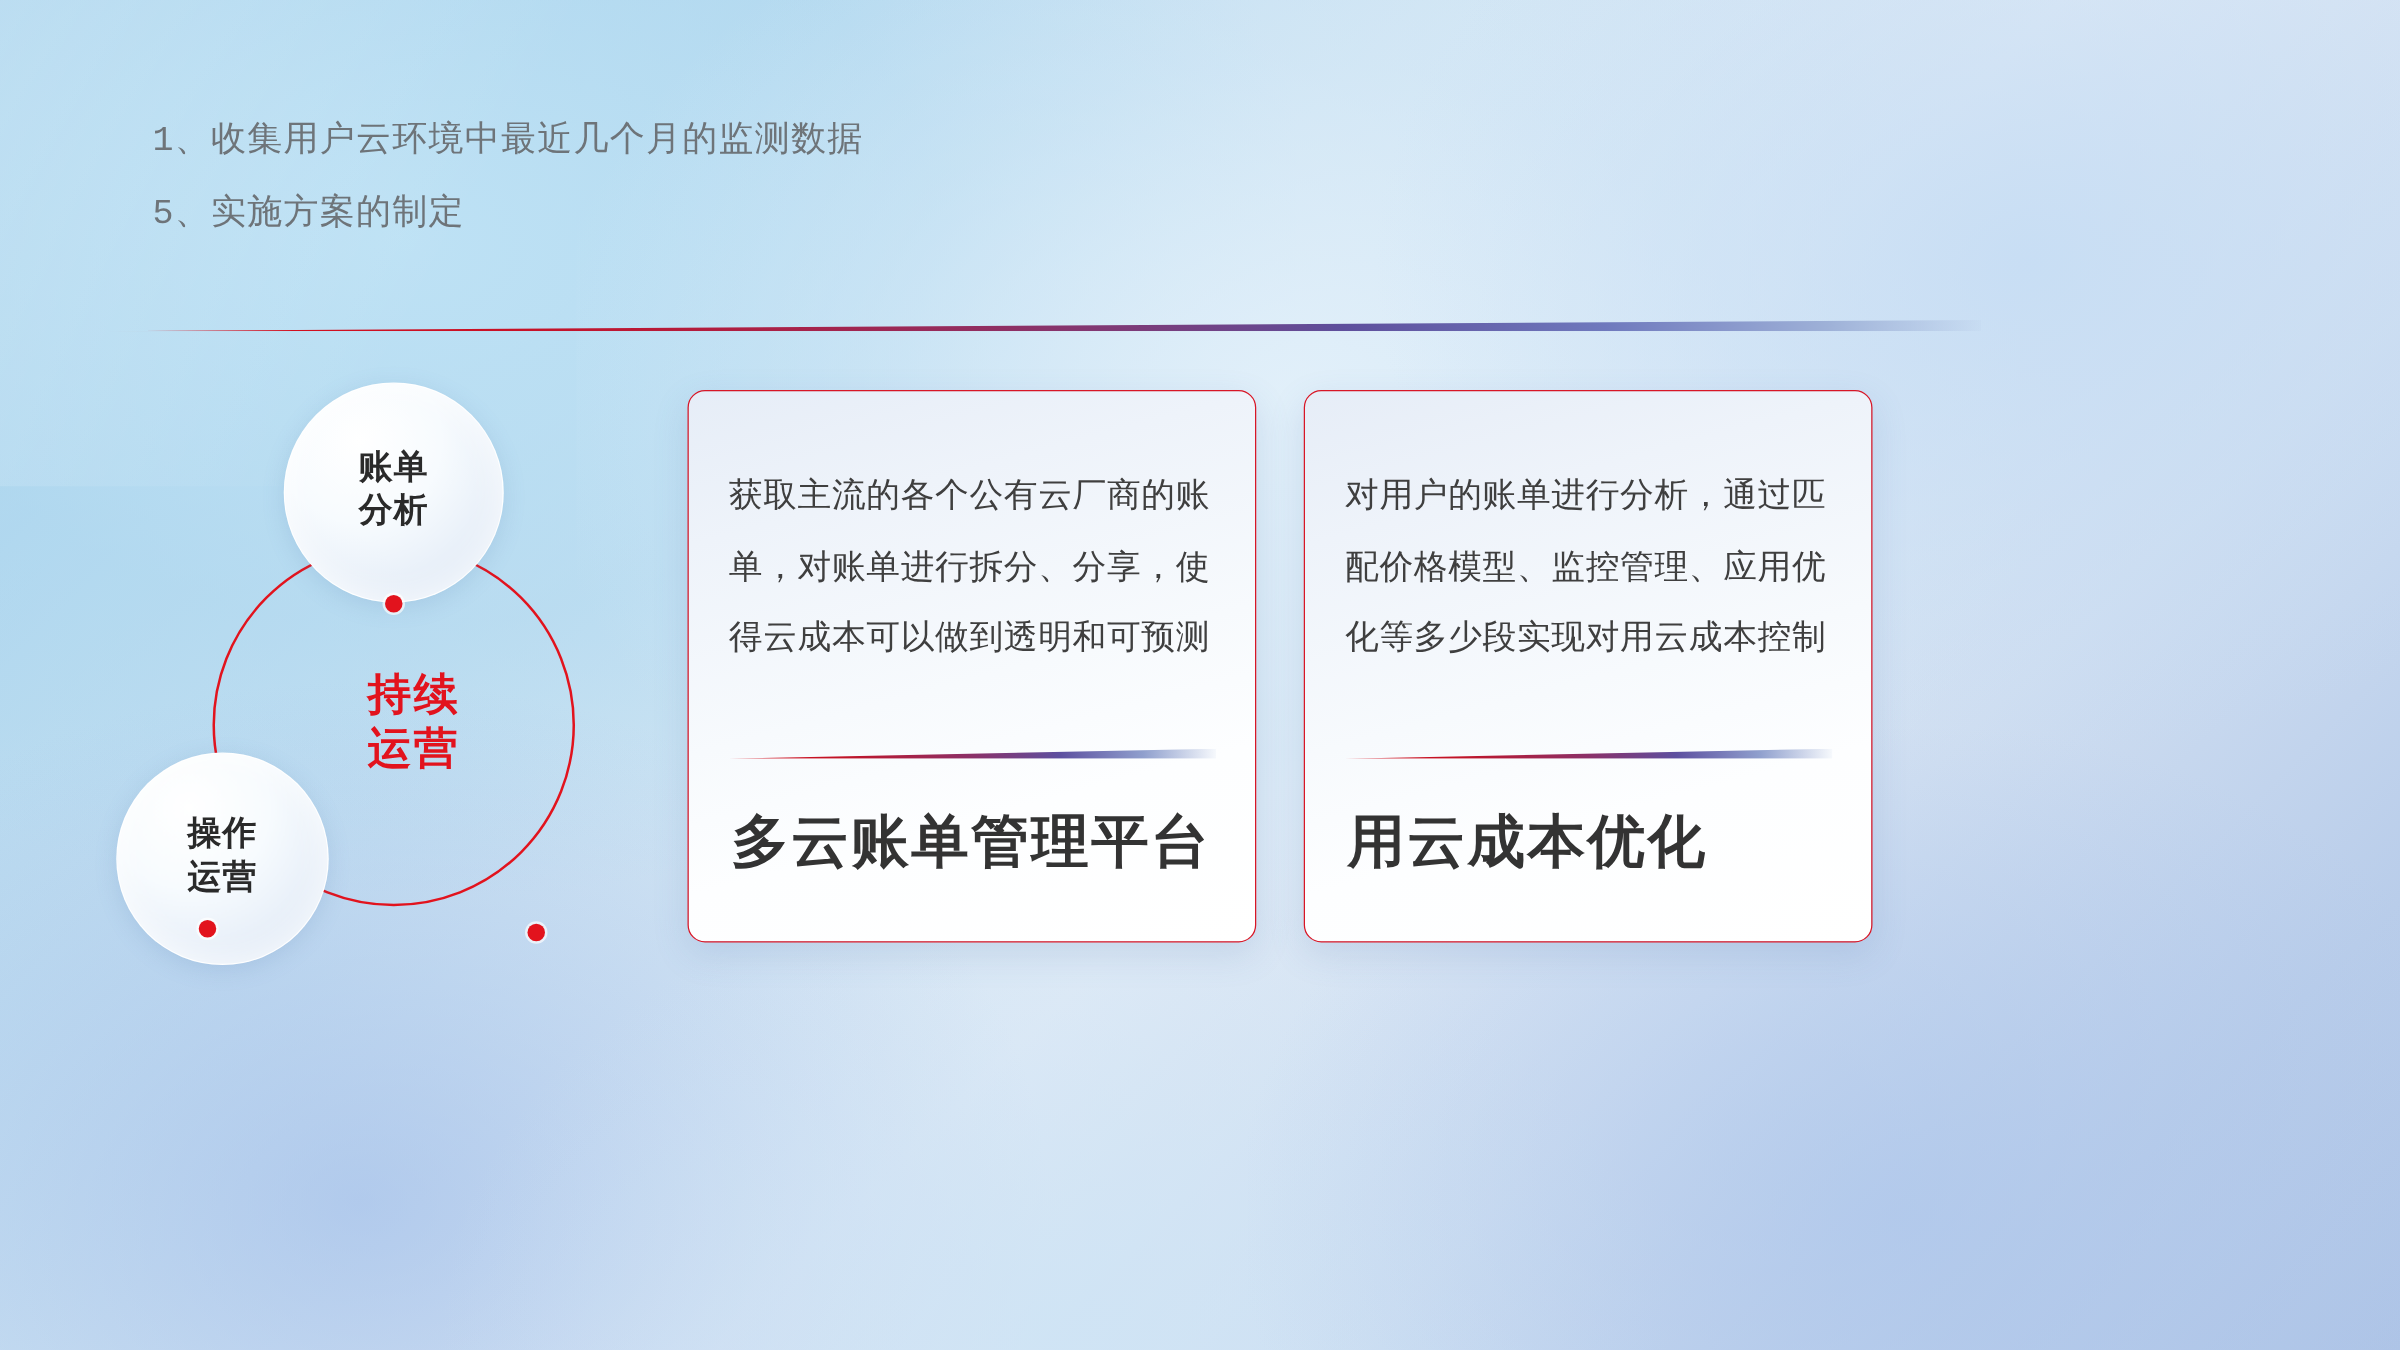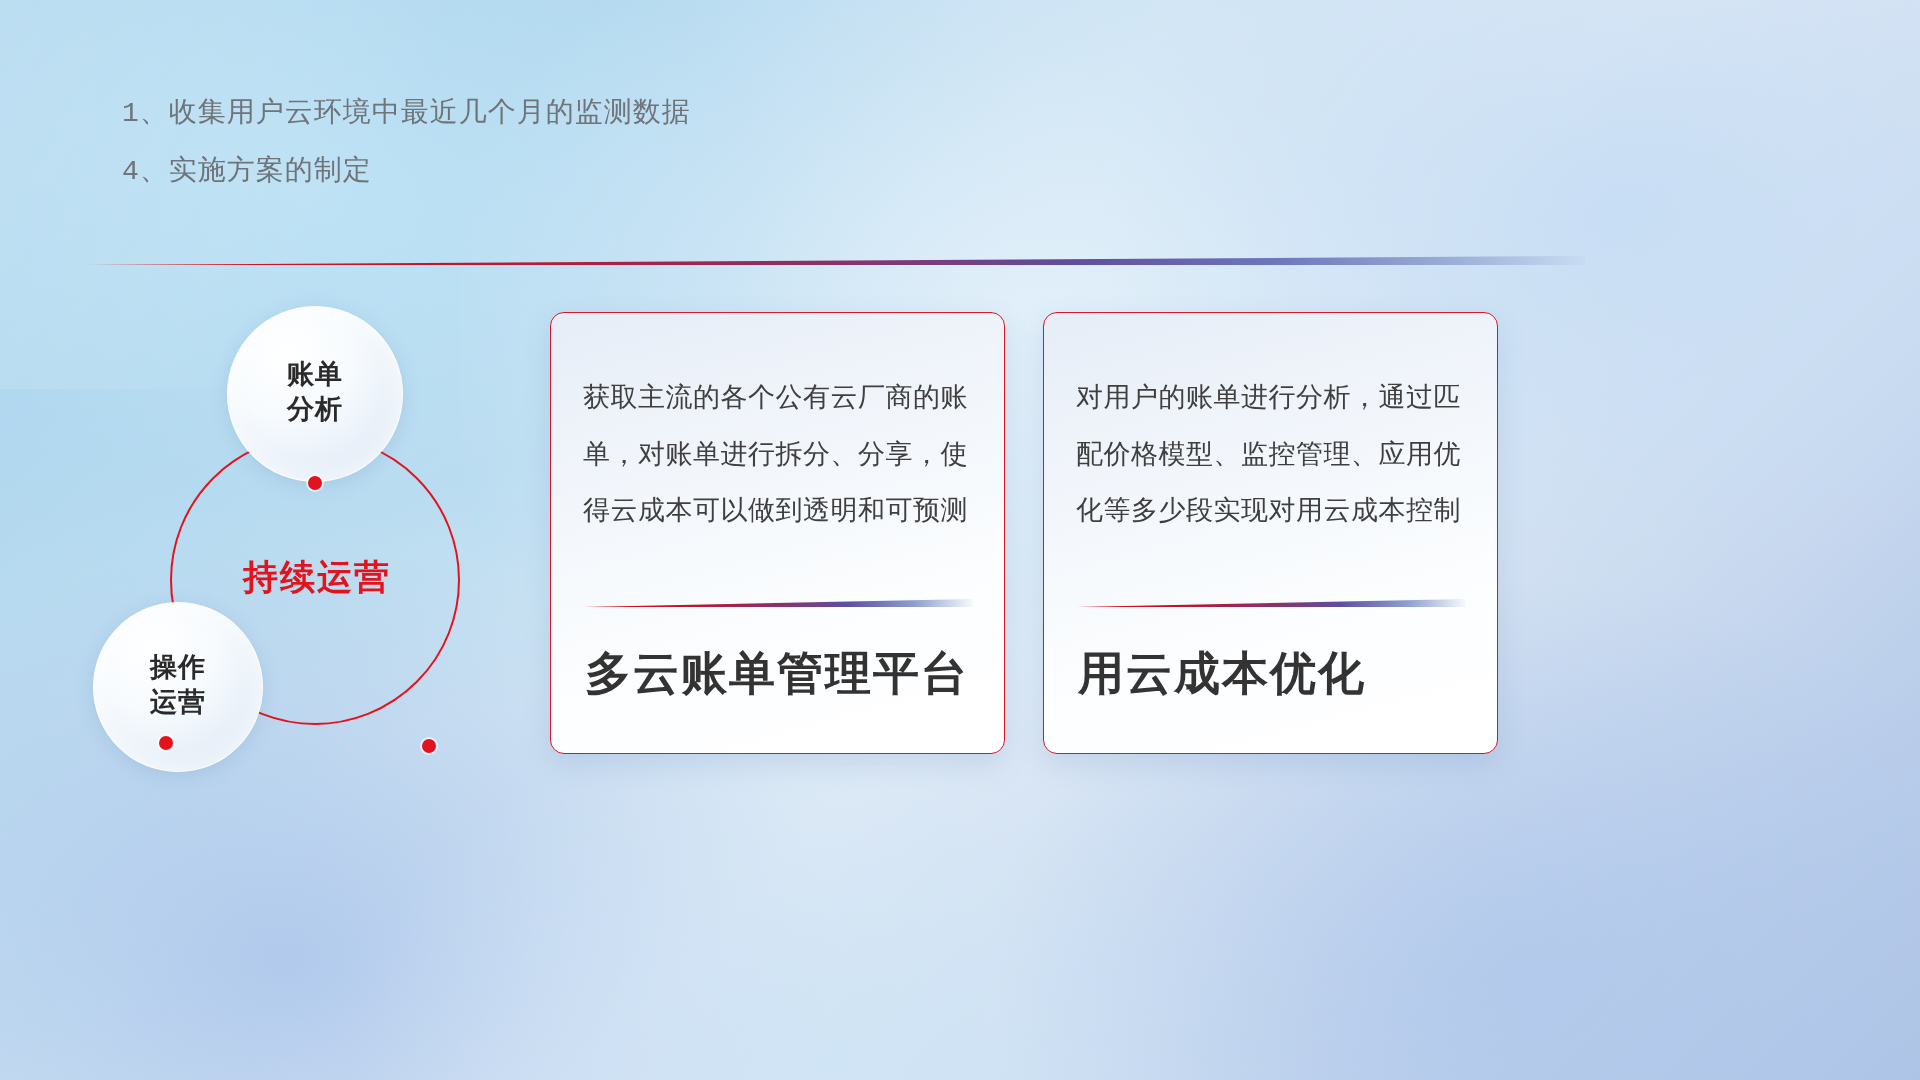--- a/index.html
+++ b/index.html
@@ -85,22 +85,22 @@
     letter-spacing:1px;
   }
   .dot{
     position:absolute;width:14px;height:14px;border-radius:50%;
     background:#e2131d;box-shadow:0 0 0 2px rgba(255,255,255,0.65);
   }
   #dot-top{left:233px;top:186px;}
   #dot-left{left:84px;top:446px;}
   #dot-right{left:347px;top:449px;}
   #venn-center{
-    position:absolute;left:162px;top:195px;width:160px;height:190px;
-    display:flex;align-items:center;justify-content:center;
+    position:absolute;left:176px;top:195px;width:160px;height:190px;
+    display:flex;flex-direction:column;align-items:center;justify-content:center;
     color:#e2131d;font-size:35px;font-weight:bold;line-height:1.22;letter-spacing:2px;
     text-align:center;
   }
 
   
   .card{
     position:absolute;top:312px;width:455px;height:442px;
     border:1.8px solid #d81626;border-radius:14px;box-sizing:border-box;
     background:linear-gradient(165deg,#e6edf7 0%, #eef3fa 22%, #f7fafd 52%, #fdfeff 72%, #ffffff 100%);
     box-shadow:0 10px 28px rgba(80,120,175,0.16);
@@ -132,21 +132,21 @@
   <div class="bg-glow-a"></div>
   <div class="bg-glow-b"></div>
   <div class="bg-glow-c"></div>
   <div class="bg-glow-d"></div>
   <div class="bg-glow-e"></div>
   <div class="bg-glow-f"></div>
   <div class="bg-streak"></div>
 
   <div class="bullets" id="bullets-left">
     <div class="row">1、收集用户云环境中最近几个月的监测数据</div>
-    <div class="row">4、实施方案的制定</div>
+    <div class="row">5、实施方案的制定</div>
   </div>
 
 
   <div id="top-divider"></div>
 
   <div id="venn">
     <div class="ring" id="ring-main"></div>
 
     <div class="bubble" id="bubble-top">
       <div class="label">

